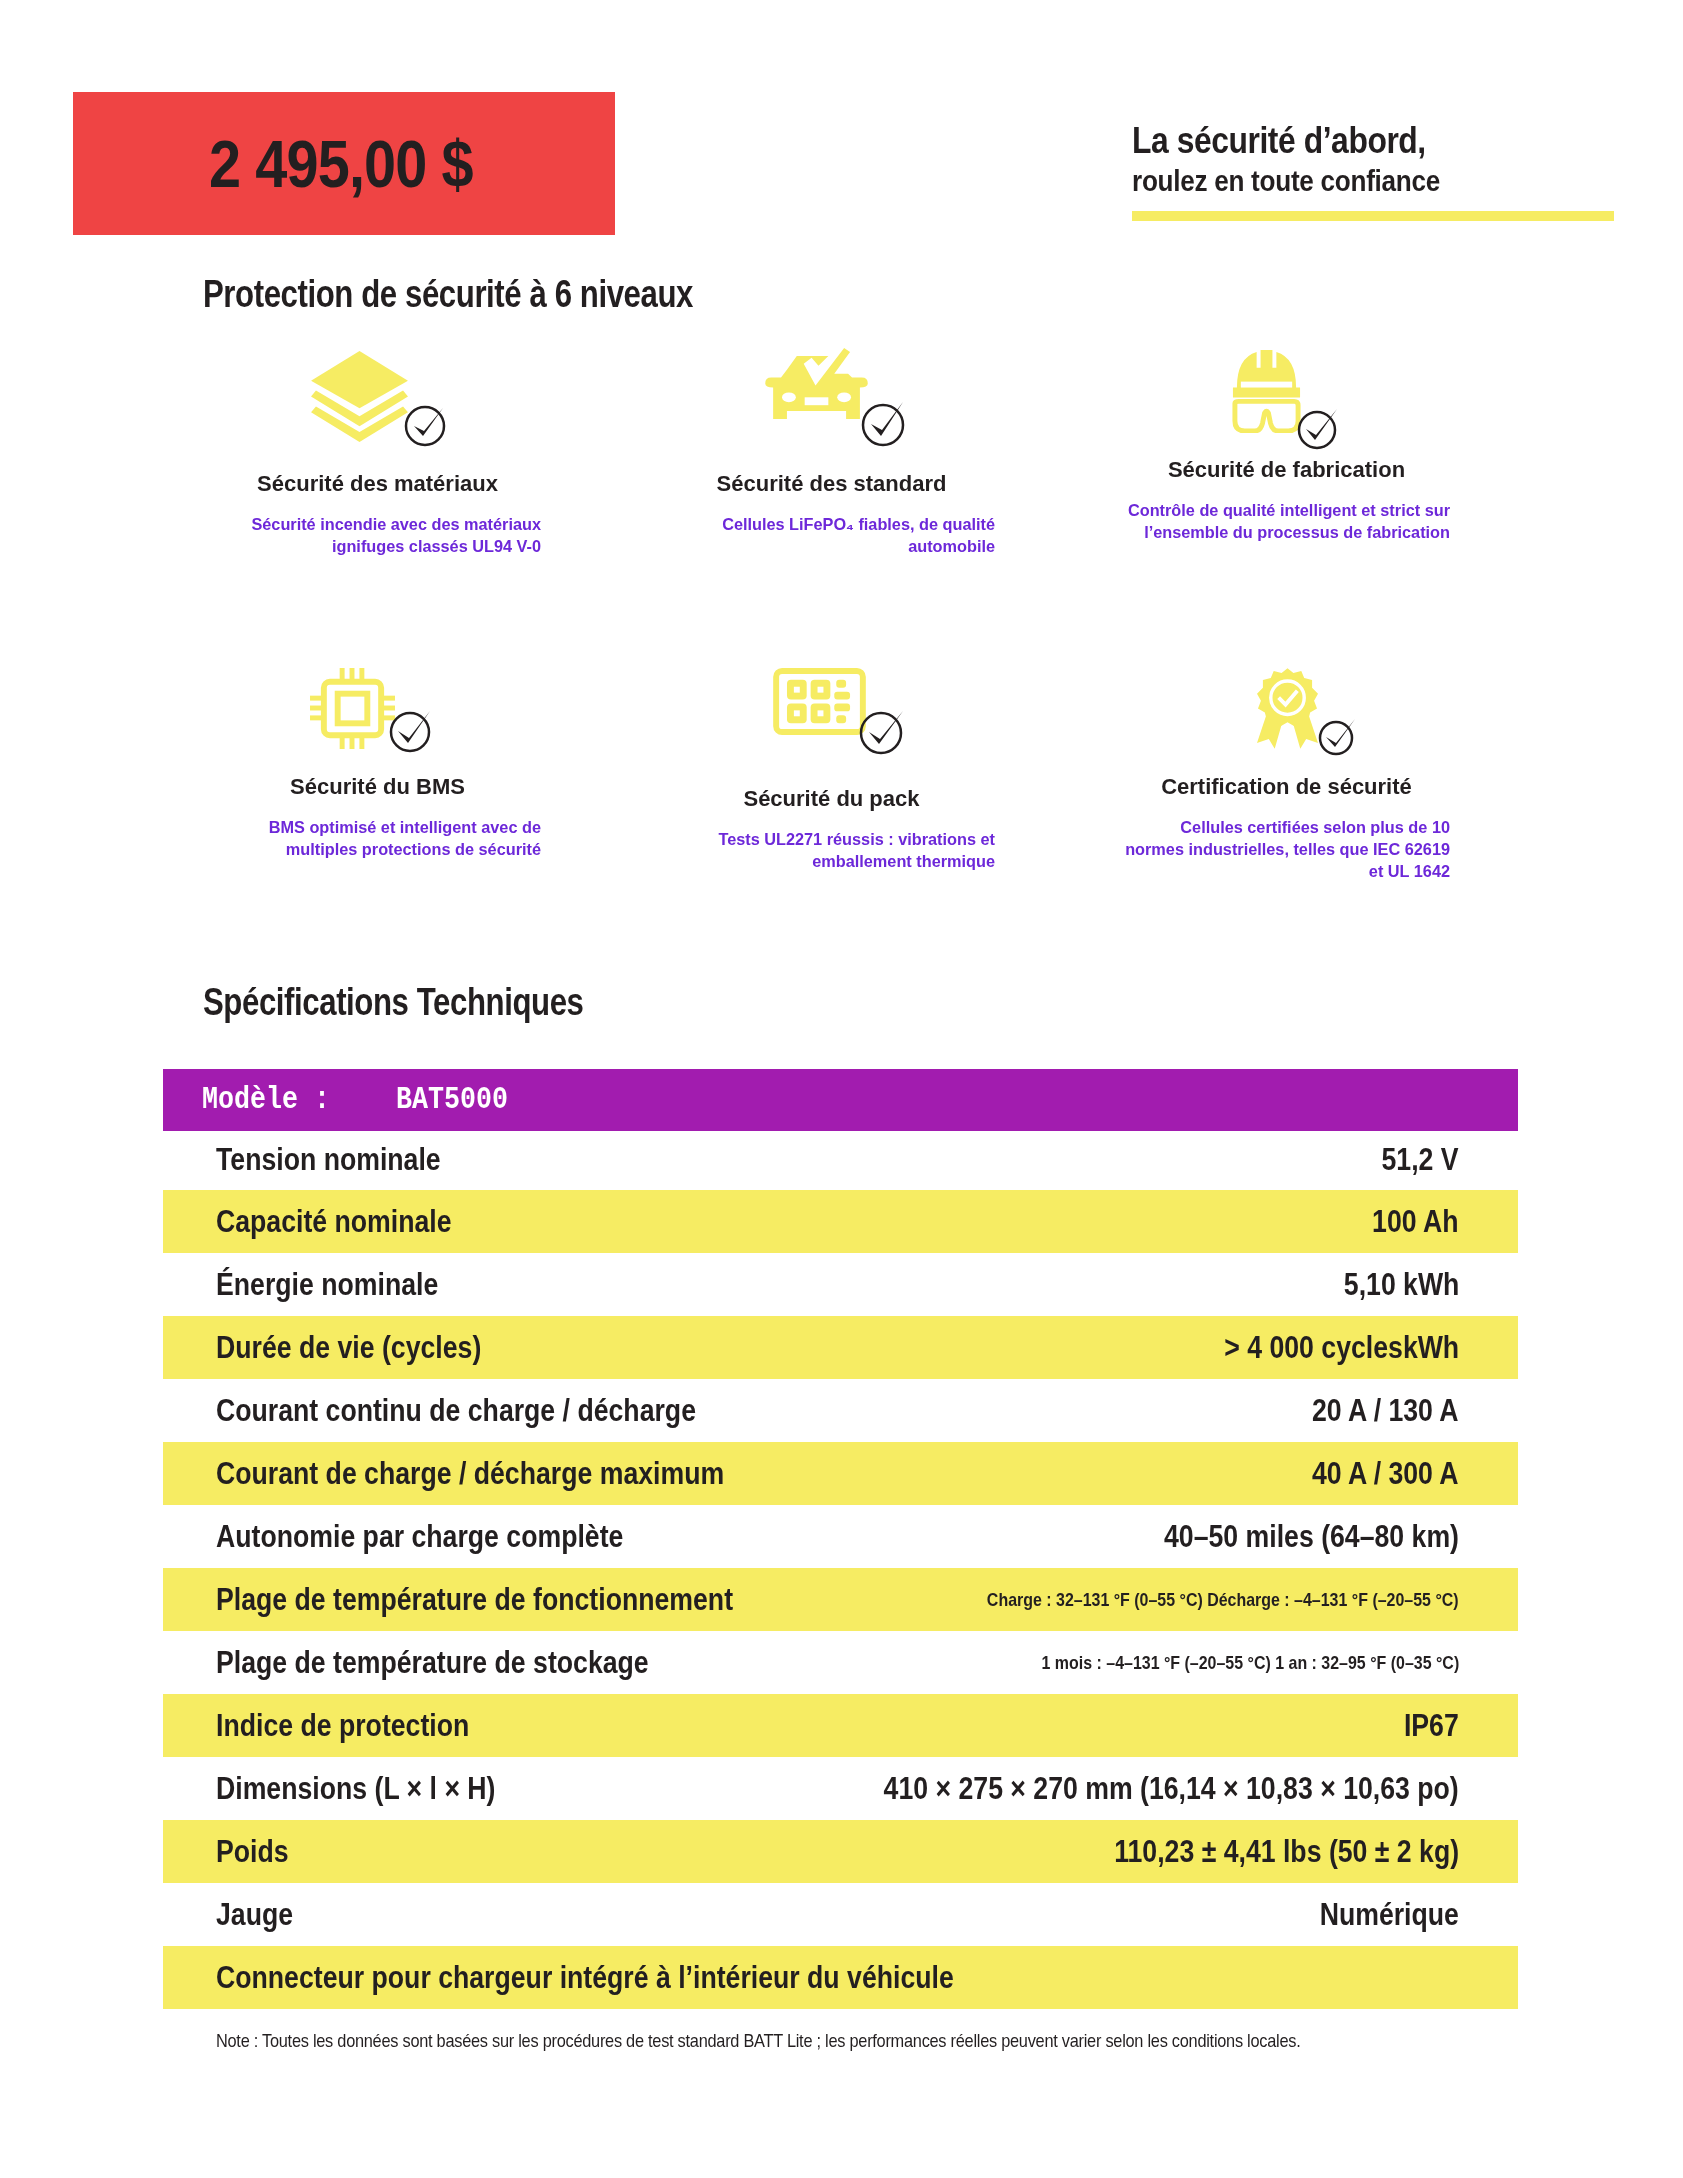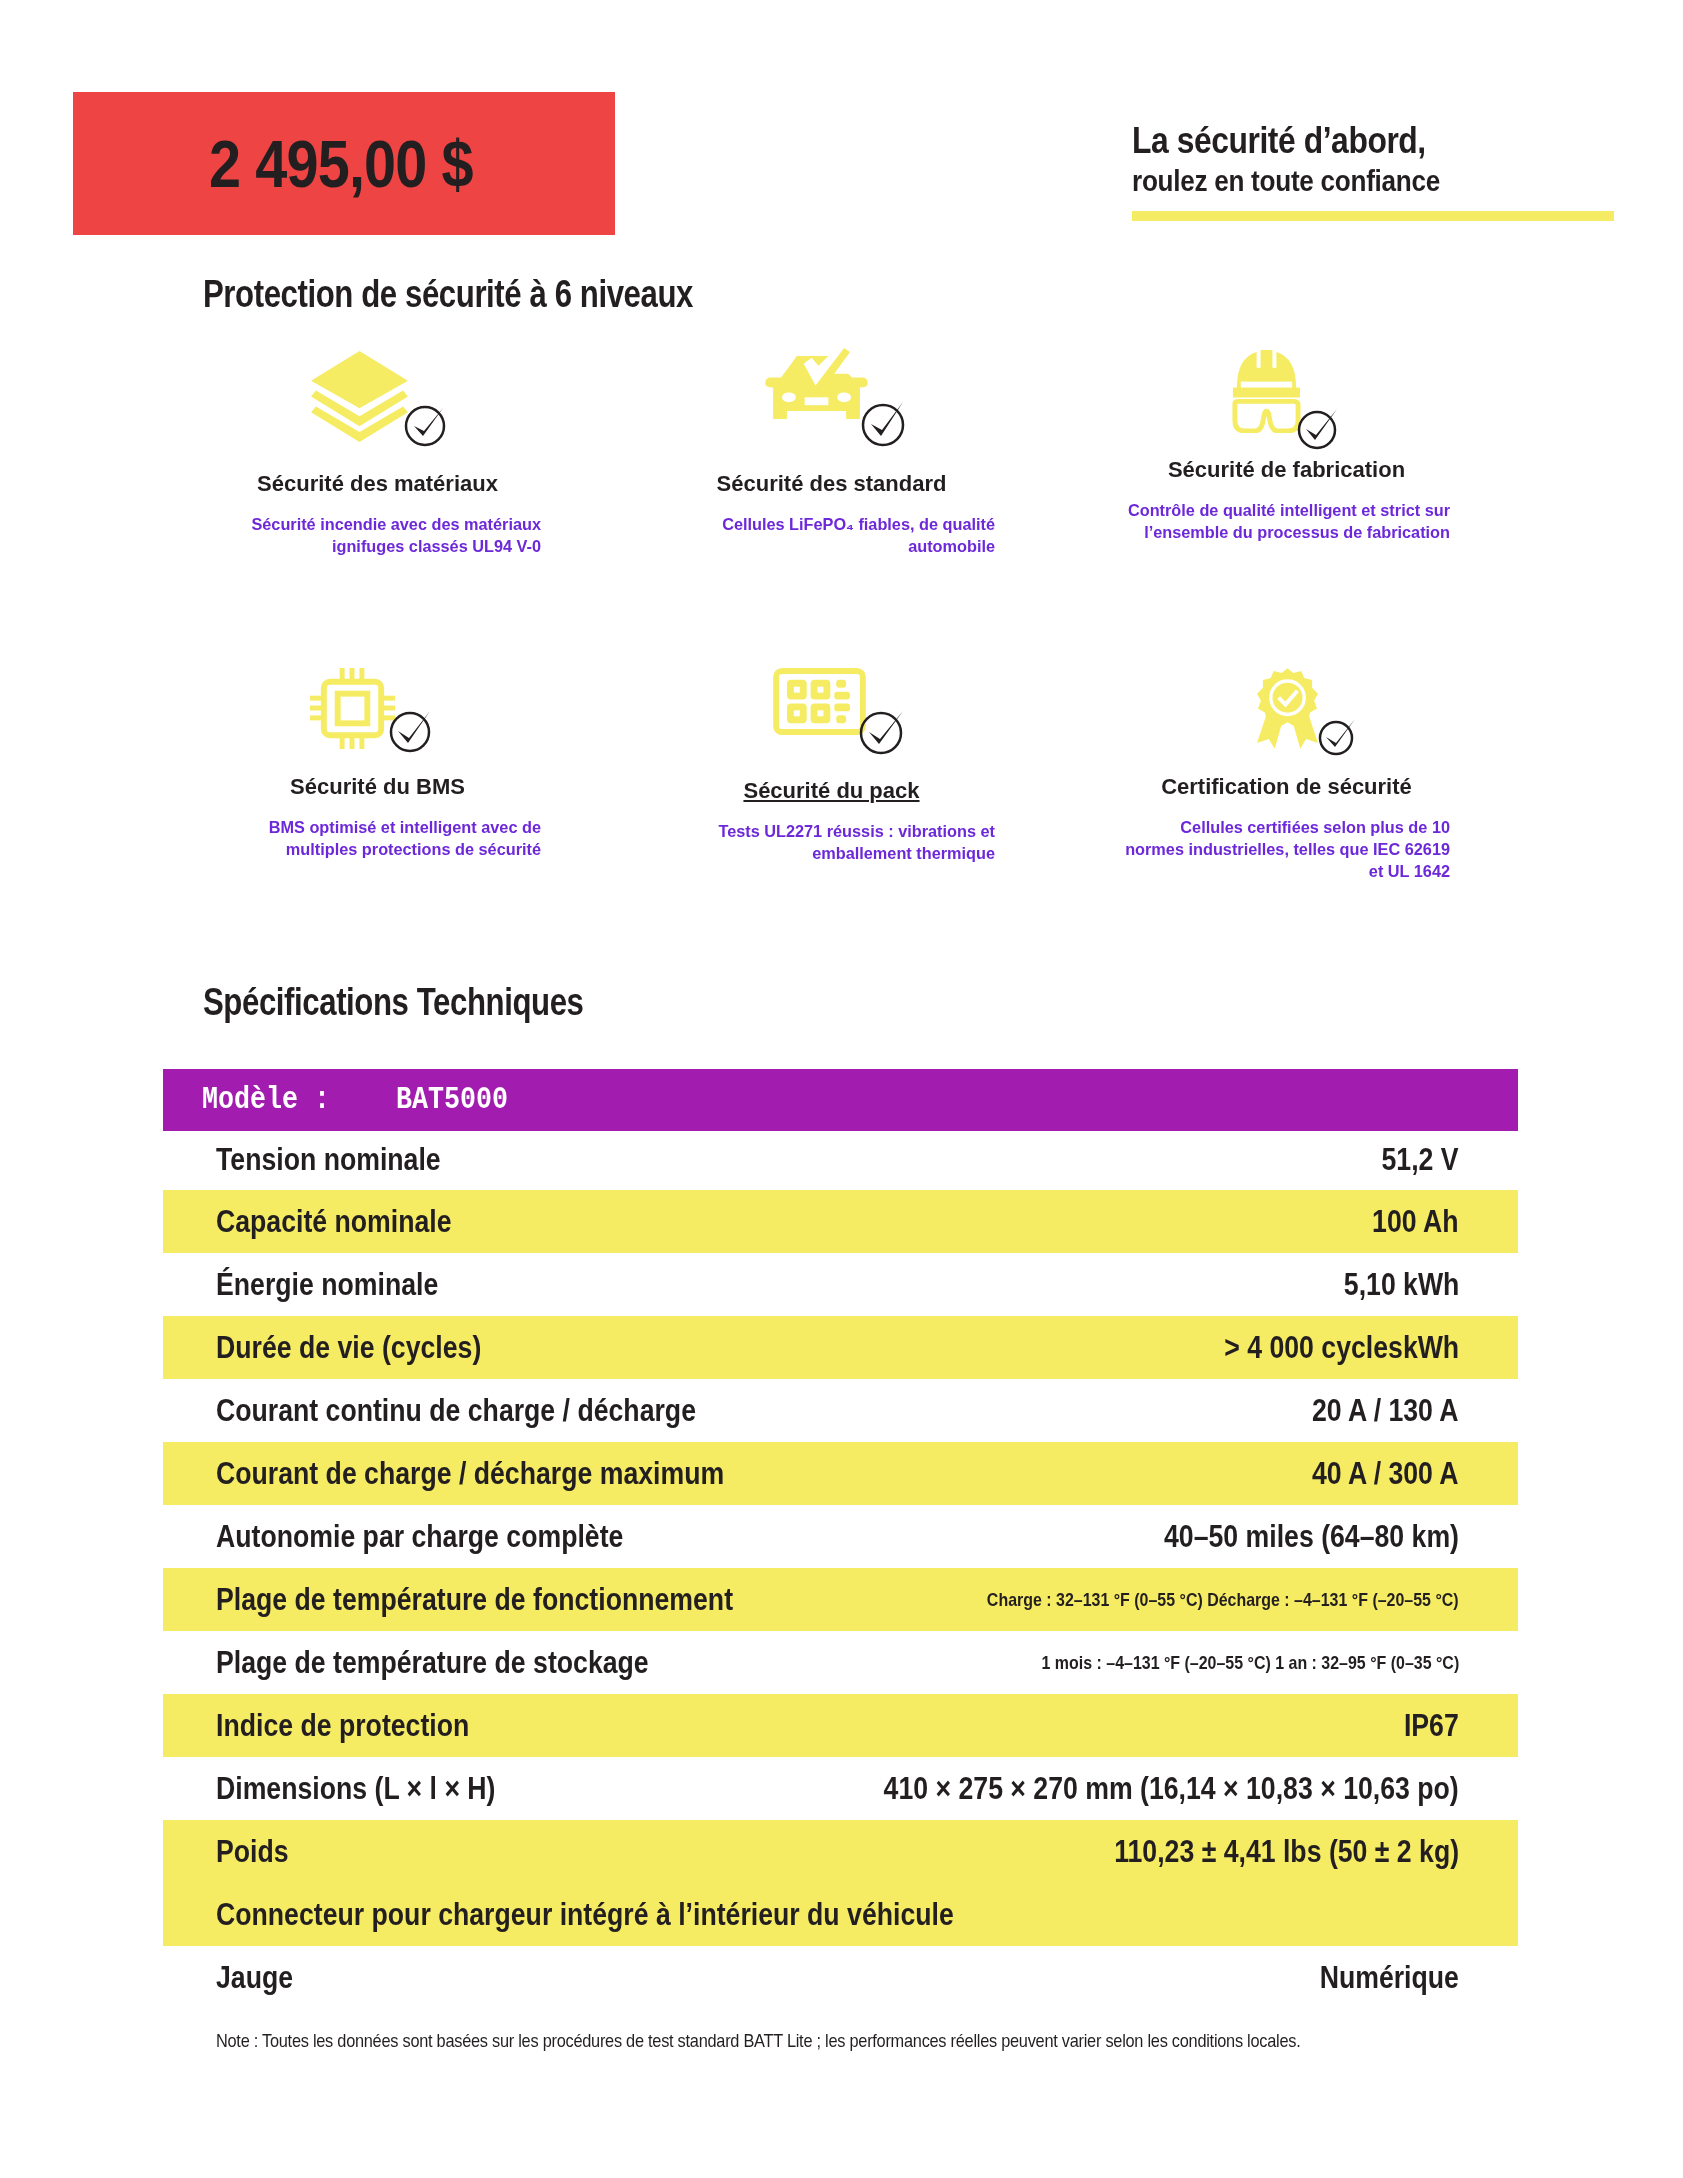--- a/index.html
+++ b/index.html
@@ -155,21 +155,21 @@
           <rect x="45" y="19" width="6" height="6"></rect>
         <rect x="21" y="43" width="6" height="6"></rect>
           <rect x="45" y="43" width="6" height="6"></rect>
       </g>
     </svg>
     <svg class="check" style="left:255px; top:42px;" width="48" height="48" viewBox="0 0 48 48">
       <circle cx="22" cy="26" r="20" fill="none" stroke="#231f20" stroke-width="2.5"></circle>
       <path d="M10,25 L20,37 L44,4 L21,32 Z" fill="#231f20"></path>
     </svg>
   </div>
-  <div class="f-title" style="margin-top:4px;text-decoration:underline;">Sécurité du pack</div>
+  <div class="f-title" style="margin-top:12px;">Sécurité du pack</div>
   <div class="f-desc">Tests UL2271 réussis : vibrations et emballement thermique</div>
 </div>
 
 <div class="feature" style="left:1059px; top:665px;">
   <div class="icon-wrap">
     <svg class="ico" style="left:198px; top:3px;" width="61" height="81" viewBox="0 0 62 82">
       <path d="M10,46 L0,76 L12,72 L18,82 L26,54 Z" fill="#f6ec63"></path>
       <path d="M52,46 L62,76 L50,72 L44,82 L36,54 Z" fill="#f6ec63"></path>
       <path d="M31,0 L37,5 L45,3 L48,10 L56,12 L56,20 L62,26 L58,33 L61,41 L54,45 L52,53 L44,53 L38,59 L31,55 L24,59 L18,53 L10,53 L8,45 L1,41 L4,33 L0,26 L6,20 L6,12 L14,10 L17,3 L25,5 Z" fill="#f6ec63"></path>
       <circle cx="31" cy="30" r="17" fill="none" stroke="#ffffff" stroke-width="3.5"></circle>
@@ -232,24 +232,24 @@
     <span class="v">IP67</span>
   </div>
   <div class="spec-row">
     <span class="k">Dimensions (L × l × H)</span>
     <span class="v">410 × 275 × 270 mm (16,14 × 10,83 × 10,63 po)</span>
   </div>
   <div class="spec-row alt">
     <span class="k">Poids</span>
     <span class="v">110,23 ± 4,41 lbs (50 ± 2 kg)</span>
   </div>
+  <div class="spec-row">
+    <span class="k">Jauge</span>
+    <span class="v">Numérique</span>
+  </div>
   <div class="spec-row alt">
     <span class="k">Connecteur pour chargeur intégré à l’intérieur du véhicule</span>
     <span class="v"></span>
   </div>
-  <div class="spec-row">
-    <span class="k">Jauge</span>
-    <span class="v">Numérique</span>
-  </div>
 </div>
 
 <div class="abs note">Note : Toutes les données sont basées sur les procédures de test standard BATT Lite ; les performances réelles peuvent varier selon les conditions locales.</div>
 
 
 </body></html>

